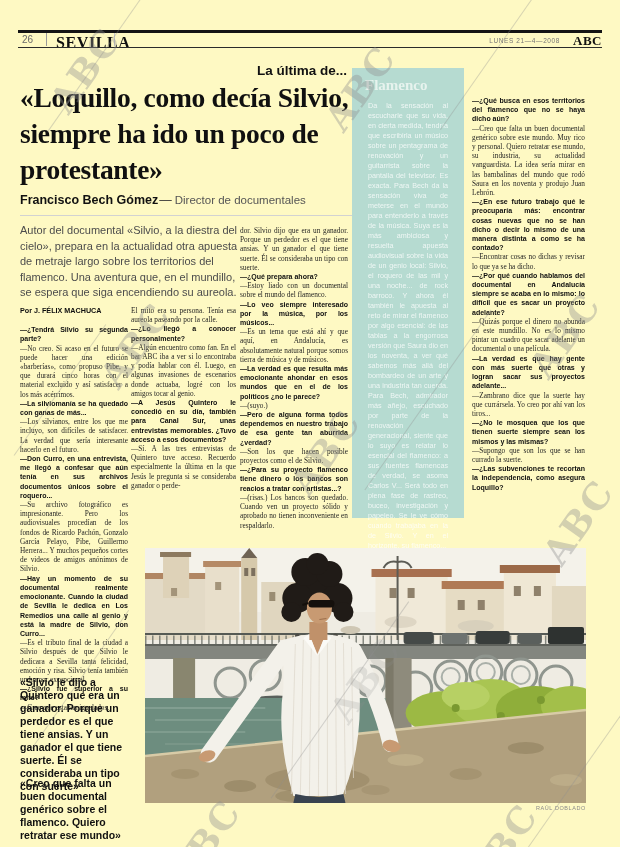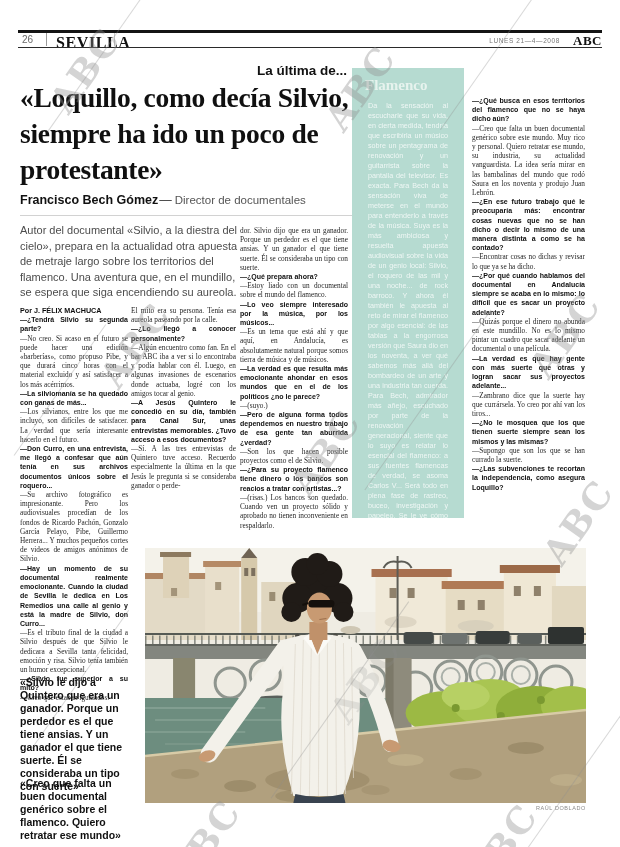--- a/index.html
+++ b/index.html
@@ -1,16 +1,16 @@
 <!DOCTYPE html>
 <html><head>
 <meta charset="utf-8">
 <style>
   html,body{margin:0;padding:0;background:#e8e8e8;}
-  .page{position:relative;width:620px;height:847px;margin:0 auto;background:#ffffff;overflow:hidden;font-family:"Liberation Serif",serif;color:#1e1e1e;}
+  .page{position:relative;width:620px;height:847px;margin:0 auto;background:#fef9c3;overflow:hidden;font-family:"Liberation Serif",serif;color:#1e1e1e;}
   
   .rule-thick{position:absolute;left:18px;top:30px;width:584px;height:3px;background:#141414;}
   .rule-thin{position:absolute;left:18px;top:47px;width:584px;height:1px;background:#2a2a2a;}
   .header-row{position:absolute;left:18px;top:34px;width:584px;height:12px;font-family:"Liberation Sans",sans-serif;}
   .pagenum{position:absolute;left:4px;top:0;font-size:10px;color:#6a6a6a;}
   .vdiv{position:absolute;left:28px;top:-1px;width:1px;height:13px;background:#9a9a9a;}
   .section{position:absolute;left:38px;top:0;font-size:16px;font-weight:bold;letter-spacing:.6px;color:#111;font-family:Liberation Serif, serif;}
   .vdiv2{position:absolute;left:96px;top:-1px;width:1px;height:13px;background:#c9c9c9;}
   .date{position:absolute;right:42px;top:3px;font-size:6.5px;letter-spacing:.6px;color:#777;}
   .brand{position:absolute;right:0;top:-1px;font-family:"Liberation Serif",serif;font-size:13px;font-weight:bold;letter-spacing:.5px;color:#111;}
@@ -24,21 +24,21 @@
   .byline-rule{position:absolute;left:20px;top:215px;width:334px;height:1px;background:#d2d2d2;}
   .lead{position:absolute;left:20px;top:223px;width:224px;margin:0;font:11px/15.5px "Liberation Sans",sans-serif;color:#4c4c4c;}
   
   .col{position:absolute;font-size:7.3px;line-height:9.2px;text-align:justify;}
   .col1{left:20px;top:306px;width:108px;}
   .col2{left:131px;top:306px;width:105px;}
   .col3{left:240px;top:226px;width:108px;}
   .col5{left:472px;top:96px;width:113px;}
   .para{margin:0;color:#1f1f1f;}
   .para.q{font-family:"Liberation Sans",sans-serif;font-weight:bold;font-size:7px;line-height:9.2px;color:#0e0e0e;}
-  .para.cr{font-family:"Liberation Sans",sans-serif;font-weight:bold;font-size:7.2px;color:#0e0e0e;margin-bottom:0;}
+  .para.cr{font-family:"Liberation Sans",sans-serif;font-weight:bold;font-size:7.2px;color:#0e0e0e;margin-bottom:10px;}
   
   .sidebar{position:absolute;left:352px;top:68px;width:112px;height:450px;box-sizing:border-box;padding:9px 13px;}
   .sidebar h2{margin:0 0 7px;font:bold 15px "Liberation Serif",serif;color:#e7f3ee;}
   .sidebar p{margin:3px;font:7.2px/10px "Liberation Sans",sans-serif;color:rgba(255,255,255,.78);text-align:justify;}
   
   .pq{position:absolute;left:20px;width:108px;margin:0;font:bold 10.5px/13px "Liberation Sans",sans-serif;color:#101010;}
   .pq1{top:676px;}
   .pq2{top:777px;}
   
   .photo{position:absolute;left:145px;top:548px;width:441px;height:255px;margin:0;}

